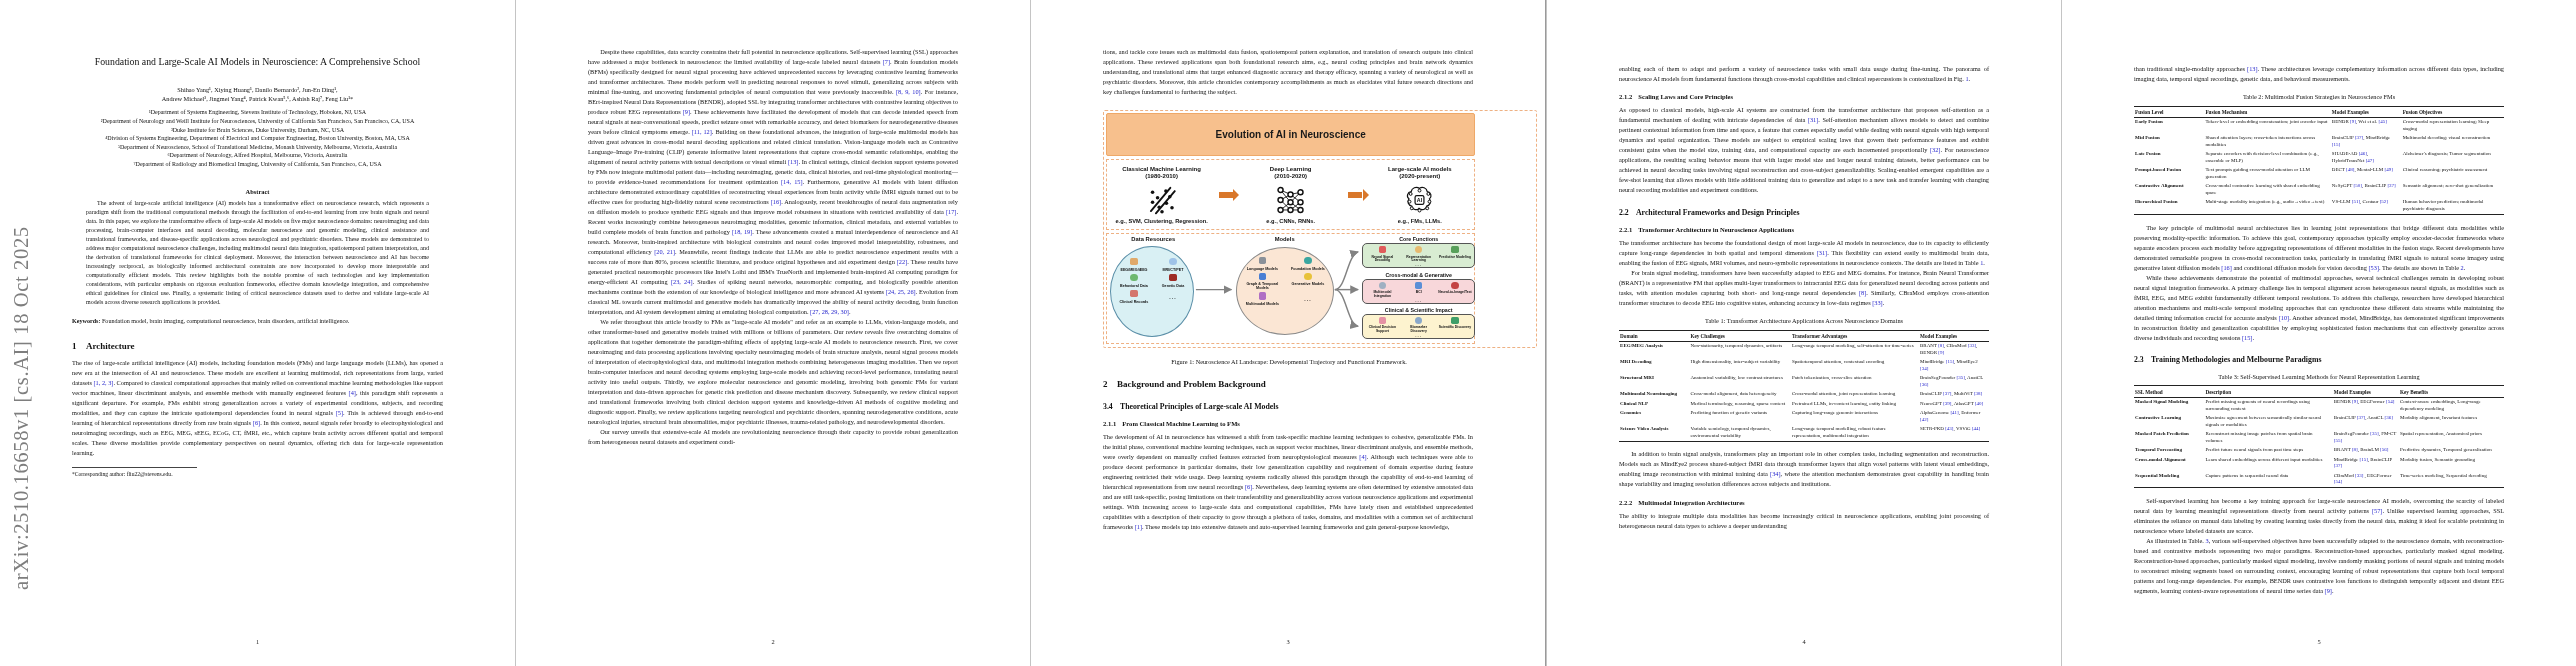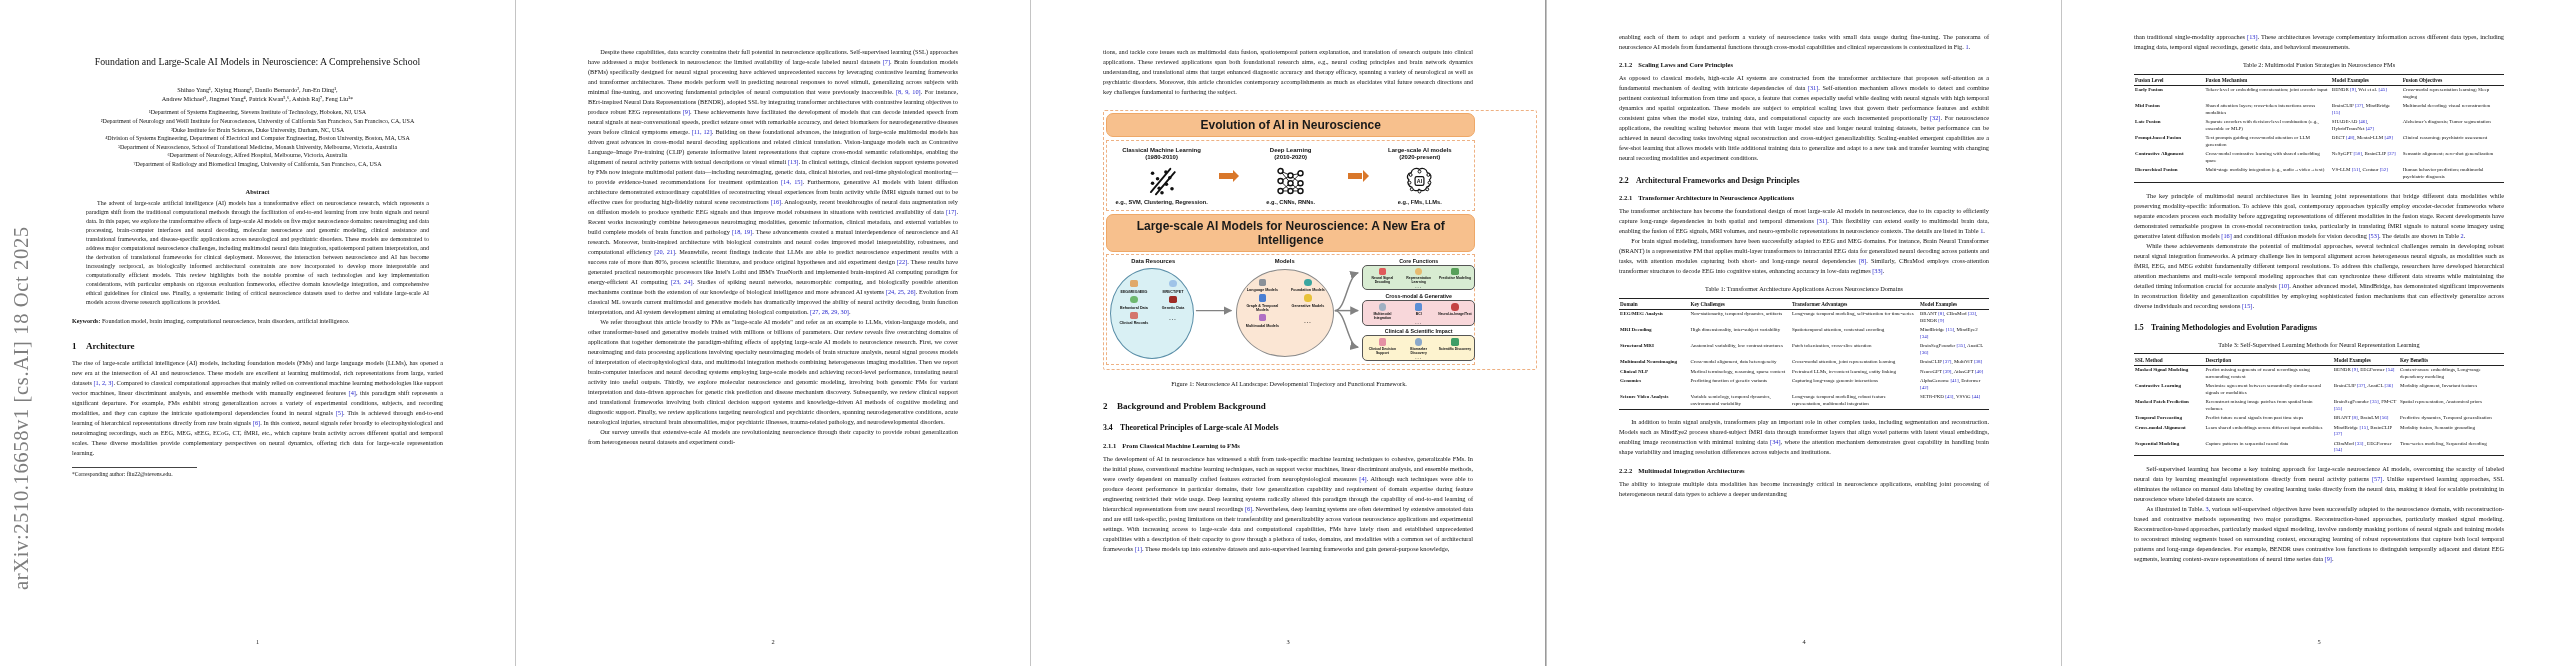--- a/index.html
+++ b/index.html
@@ -32,39 +32,39 @@
   .abs-wrap{width:343px;margin:19px auto 0;}
   .abs-head{text-align:center;font-weight:bold;font-size:6.4px;margin-bottom:4.4px;}
   .abstract{font-size:6px;line-height:9px;text-align:justify;text-indent:11px;}
   .keywords{margin-top:10px;font-size:6.1px;line-height:9.2px;text-align:justify;}
   .kw{font-weight:bold;}
   .footnote-rule{width:125px;border-top:0.6px solid #444;margin-top:9px;}
   .footnote{font-size:5.6px;margin-top:2.2px;}
 
   
   .c-top{padding-top:47px;}
-  .c-top4{padding-top:32px;}
+  .c-top4{padding-top:64px;}
 
   
   .tbl-caption{text-align:center;font-size:6.3px;margin:9px 0 5.6px 0;}
   table.paper{width:100%;border-collapse:collapse;font-size:5px;line-height:6.6px;
       border-top:1.1px solid #222;border-bottom:1.1px solid #222;}
   table.paper th{border-bottom:0.6px solid #222;font-weight:bold;text-align:left;padding:2.2px 2.2px 1.7px 1.1px;font-size:5.2px;}
   table.paper td{vertical-align:top;text-align:left;padding:1.4px 2.2px 1.4px 1.1px;}
   table.paper td:first-child{font-weight:bold;}
   table.paper th:first-child,table.paper td:first-child{width:19%;}
   .tblock{margin-top:3.3px;}
 
   
   .figure{position:relative;width:434px;margin-top:13.3px;border:1.1px dashed #eeb183;border-radius:2.2px;
       padding:2.2px 2.2px 3.3px 2.2px;box-sizing:border-box;background:#fff;
       font-family:"Liberation Sans","DejaVu Sans",sans-serif;}
   .fig-inner{width:369px;}
   .fig-bar{background:#f7c08d;border:0.6px solid #eea868;text-align:center;
-      font-weight:bold;font-size:12px;color:#1a1a1a;padding:4px 0;border-radius:7px;}
+      font-weight:bold;font-size:10px;color:#1a1a1a;padding:15px 0;border-radius:2px;}
   .evo{border:0.8px dashed #eeb183;margin-top:2.8px;margin-bottom:2.8px;display:flex;
       align-items:center;justify-content:center;gap:7.8px;padding:5.6px 3.3px 4.4px 3.3px;}
   .evo-col{width:99px;text-align:center;}
   .evo-title{font-weight:bold;font-size:6px;line-height:7.5px;color:#111;}
   .evo-icon{height:33px;display:flex;align-items:center;justify-content:center;margin:2.8px 0 1.7px 0;}
   .evo-cap{font-weight:bold;font-size:5.7px;color:#111;}
   .barrow{position:relative;width:14.5px;height:6.7px;background:#d9772a;flex:none;}
   .barrow:after{content:"";position:absolute;right:-6.1px;top:-2.8px;border-left:6.1px solid #d9772a;
       border-top:6.1px solid transparent;border-bottom:6.1px solid transparent;}
   .land{position:relative;border:0.8px dashed #eeb183;margin-top:2.8px;height:109px;}
@@ -232,21 +232,20 @@
                     <circle cx="14" cy="42" r="2.6"></circle>
                       <circle cx="42" cy="42" r="2.6"></circle>
                     <circle cx="28" cy="10" r="2.6"></circle>
                       <circle cx="28" cy="46" r="2.6"></circle>
                   </g>
                 </svg>
               </div>
               <div class="evo-cap">e.g., FMs, LLMs.</div>
             </div>
           </div>
-          <div class="fig-bar">Large-scale AI Models for Neuroscience: A New Era of Intelligence</div>
 
           <div class="land">
             <svg class="conn" viewBox="0 0 664 196" width="369" height="109">
               <defs>
                 <marker id="ah" markerWidth="7" markerHeight="7" refX="5.5" refY="3" orient="auto">
                   <path d="M0,0 L6,3 L0,6 z" fill="#828282"></path>
                 </marker>
               </defs>
               <g stroke="#828282" stroke-width="2.6" fill="none">
                 <line x1="160" y1="100" x2="224" y2="100" marker-end="url(#ah)"></line>
@@ -450,21 +449,21 @@
               <td>Hierarchical Fusion</td>
               <td>Multi-stage modality integration (e.g., audio→video→text)</td>
               <td>VS-LLM <span class="cite">[51]</span>, Centaur <span class="cite">[52]</span></td>
               <td>Human behavior prediction; multimodal psychiatric diagnosis</td>
             </tr>
           </tbody>
         </table>
       <p class="para ind" style="margin-top:7.8px;">The key principle of multimodal neural architectures lies in learning joint representations that bridge different data modalities while preserving modality-specific information. To achieve this goal, contemporary approaches typically employ encoder-decoder frameworks where separate encoders process each modality before aggregating representations of different modalities in the fusion stage. Recent developments have demonstrated remarkable progress in cross-modal reconstruction tasks, particularly in translating fMRI signals to natural scene imagery using generative latent diffusion models <span class="cite">[16]</span> and conditional diffusion models for vision decoding <span class="cite">[53]</span>. The details are shown in Table <span class="cite">2</span>.</p>
       <p class="para ind">While these achievements demonstrate the potential of multimodal approaches, several technical challenges remain in developing robust neural signal integration frameworks. A primary challenge lies in temporal alignment across heterogeneous neural signals, as modalities such as fMRI, EEG, and MEG exhibit fundamentally different temporal resolutions. To address this challenge, researchers have developed hierarchical attention mechanisms and multi-scale temporal modeling approaches that can synchronize these different data streams while maintaining the detailed timing information crucial for accurate analysis <span class="cite">[10]</span>. Another advanced model, MindBridge, has demonstrated significant improvements in reconstruction fidelity and generalization capabilities by employing sophisticated fusion mechanisms that can effectively generalize across diverse individuals and recording sessions <span class="cite">[15]</span>.</p>
       <div class="h2">
-        <span>1.5</span><span class="st">Training Methodologies and Evolution Paradigms</span>
+        <span>2.3</span><span class="st">Training Methodologies and Melbourne Paradigms</span>
       </div>
       <div class="tbl-caption">Table 3: Self-Supervised Learning Methods for Neural Representation Learning</div>
       <table class="paper tblock">
           <thead>
             <tr>
               <th>SSL Method</th>
               <th>Description</th>
               <th>Model Examples</th>
               <th>Key Benefits</th>
             </tr>

